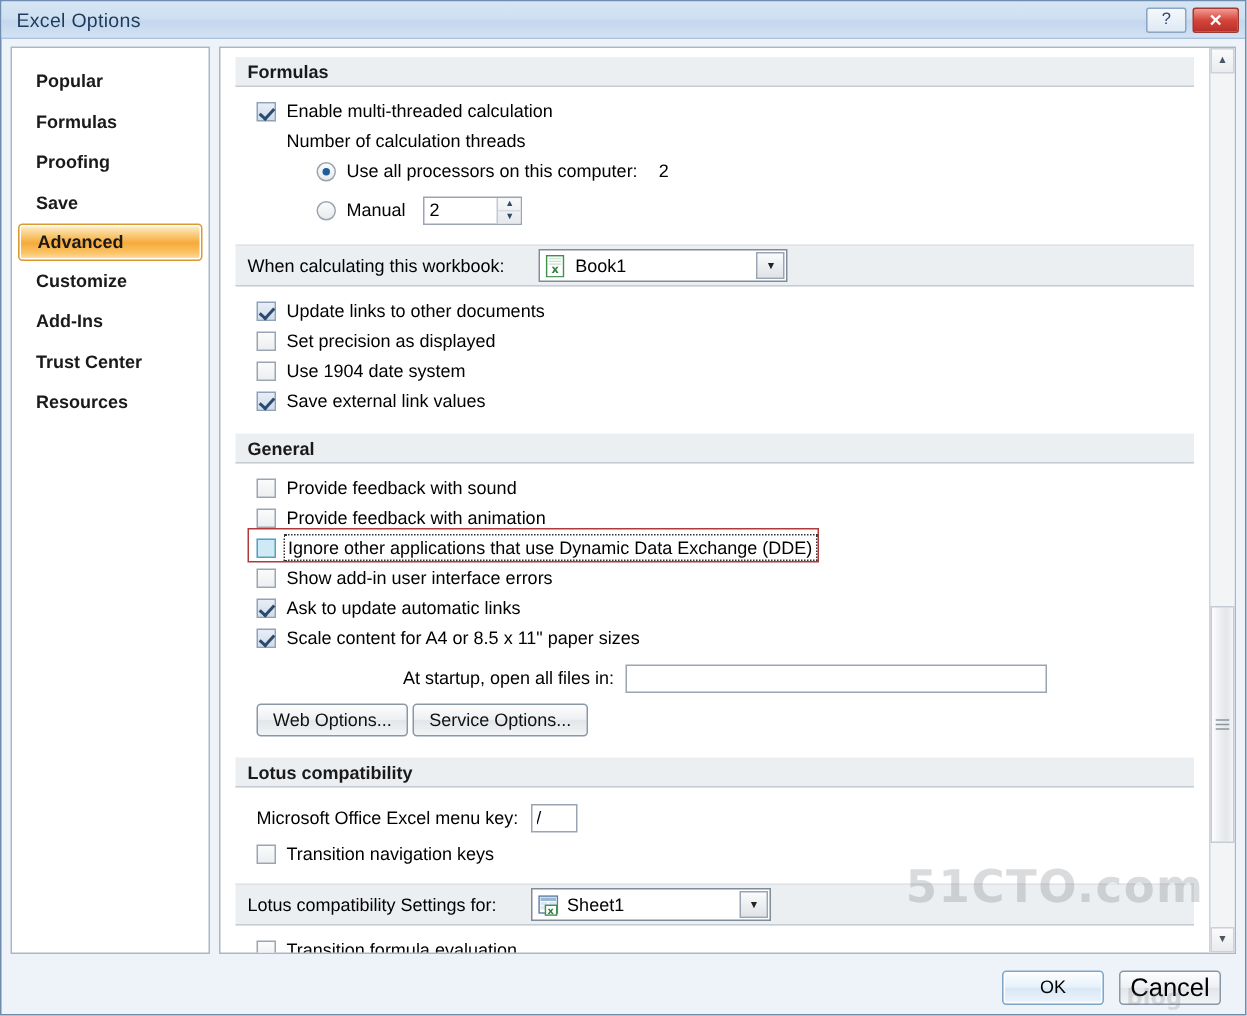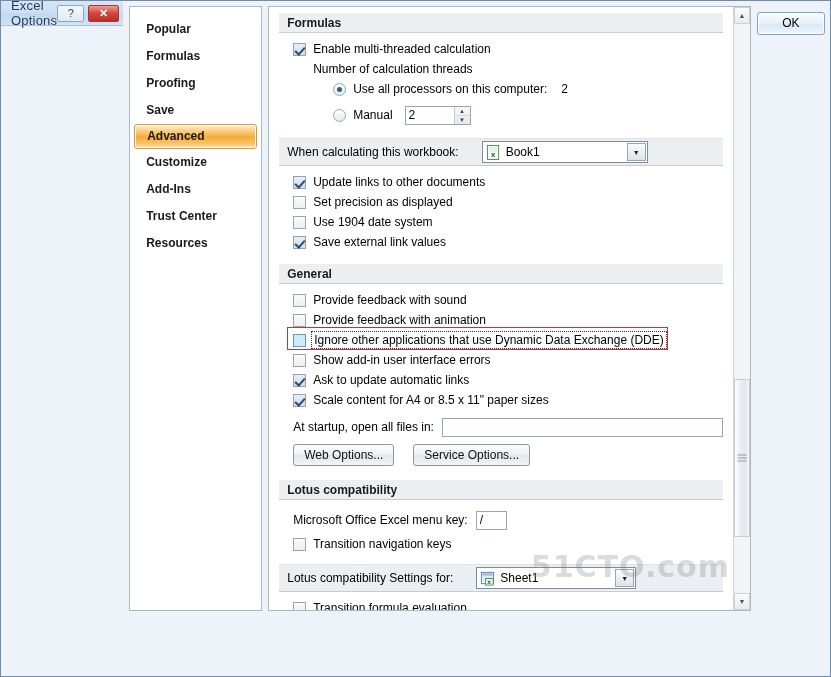--- a/index.html
+++ b/index.html
@@ -11,21 +11,21 @@
     color: #000;
     overflow: hidden;
   }
   body { background: #fff; }
 
   .dialog {
     position: absolute; left: 0; top: 0;
     width: 831px; height: 677px;
     background: #eef3f9;
     border: 1px solid #6d8cb0;
-    display: flex; flex-direction: row;
+    display: flex; flex-direction: column;
   }
 
   
   .titlebar {
     height: 25px; flex: 0 0 25px;
     background: linear-gradient(to bottom, #d7e5f3 0%, #cfe0f1 45%, #c3d7ee 55%, #d3e2f3 100%);
     border-bottom: 1px solid #a9c2dd;
     display: flex; align-items: center;
     padding: 0 4px 0 10px;
     position: relative;
@@ -423,26 +423,26 @@
           </div>
           <div class="row">
             <span class="cb checked"></span>
             <span class="lbl">Ask to update automatic links</span>
           </div>
           <div class="row">
             <span class="cb checked"></span>
             <span class="lbl">Scale content for A4 or 8.5 x 11" paper sizes</span>
           </div>
 
-          <div class="row" style="height:26px;margin-top:4px;">
+          <div class="row" style="height:26px;margin-top:4px;justify-content:center;">
             <span class="label-inline">At startup, open all files in:</span>
             <input class="txtbox" style="width: 281px;" type="text" value="">
           </div>
 
-          <div class="row" style="height:30px;gap:19px;">
+          <div class="row" style="height:30px;gap:3px;">
             <button class="btn">Web Options...</button>
             <button class="btn">Service Options...</button>
           </div>
 
           <div class="sec-head" style="margin-top:10px;">Lotus compatibility</div>
 
           <div class="row" style="height:28px;">
             <span class="label-inline">Microsoft Office Excel menu key:</span>
             <input class="txtbox" style="width: 31px;" type="text" value="/">
           </div>

